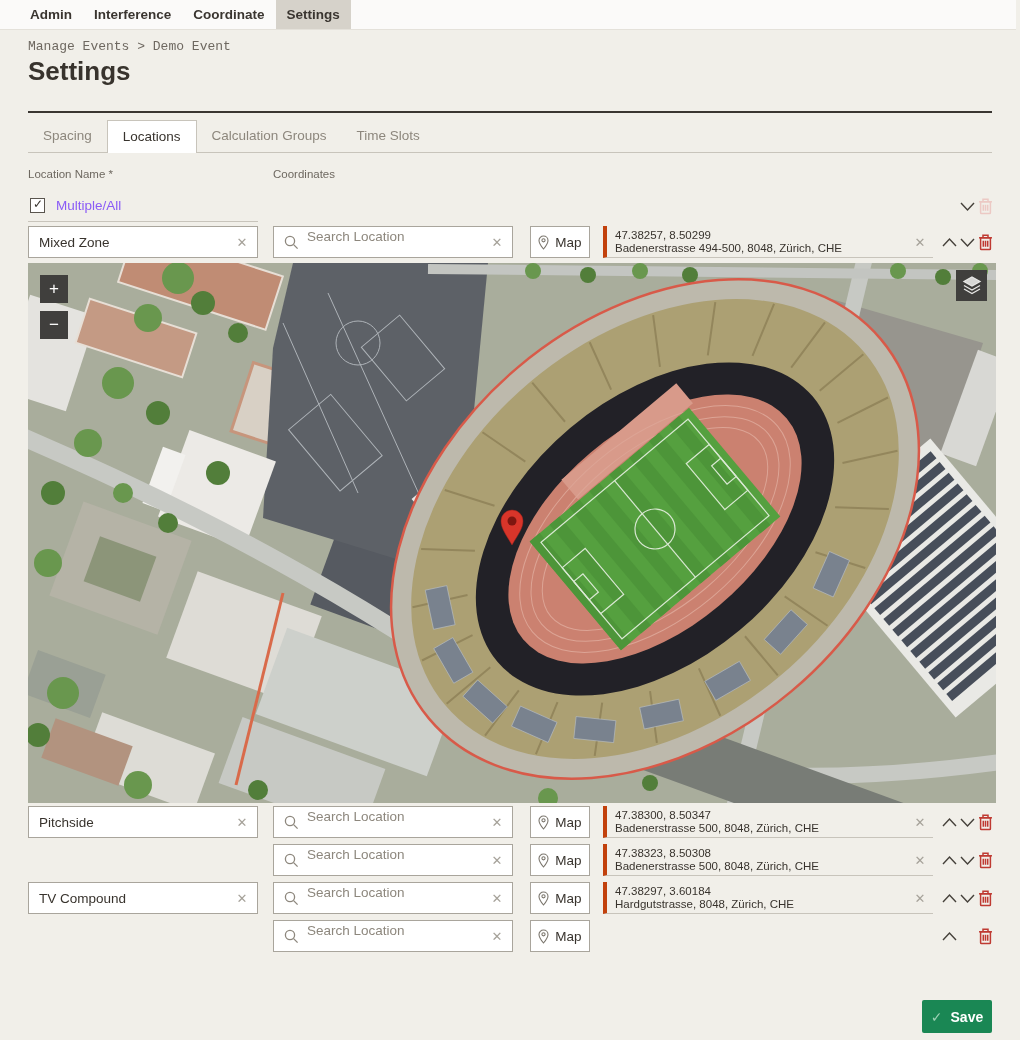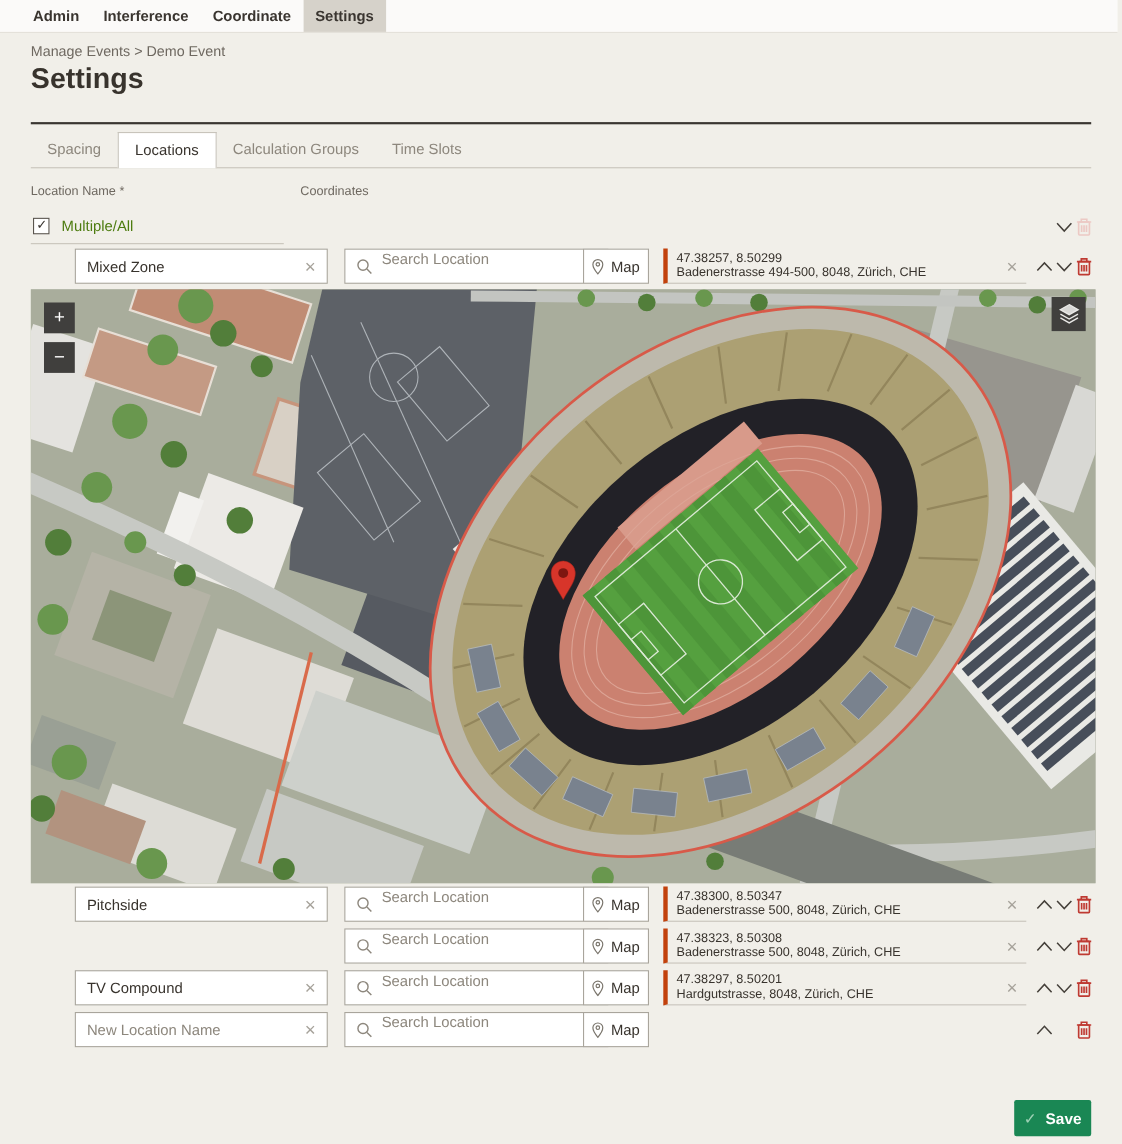--- a/index.html
+++ b/index.html
@@ -6,44 +6,44 @@
   html,body { width:1020px; height:1040px; }
   body { font-family: "Liberation Sans", sans-serif; background:#f1efe9; }
   .app { position:relative; width:1016px; height:1040px; background:#f1efe9; overflow:hidden; }
 
   
   .topbar { position:absolute; left:0; top:0; width:1020px; height:30px; background:#fbfaf9;
             border-bottom:1px solid #e4e1da; display:flex; align-items:stretch; padding-left:19px; }
   .nav-item { padding:0 11px; line-height:30px; font-size:13.5px; font-weight:bold; color:#3a3530; cursor:pointer; }
   .nav-item.active { background:#d6d2ca; }
 
-  .breadcrumb { position:absolute; left:28px; top:39px; font-size:13px; color:#6e6860; cursor:pointer; }
+  .breadcrumb { position:absolute; left:28px; top:39px; font-size:13px; color:#6e6860; cursor:pointer;font-family:Liberation Mono, monospace; }
   .page-title { position:absolute; left:28px; top:56px; font-size:26px; font-weight:bold; color:#38332d; }
 
   .dark-divider { position:absolute; left:28px; top:111px; width:964px; height:2px; background:#3a3631; }
 
   
   .tabs-underline { position:absolute; left:28px; top:152px; width:964px; height:1px; background:#c8c4bb; }
   .tabs { position:absolute; left:28px; top:120px; height:33px; display:flex; z-index:2; }
   .tab { padding:0 15px; line-height:32px; font-size:13.5px; color:#8d877d; cursor:pointer; }
   .tab.active { background:#ffffff; border:1px solid #c8c4bb; border-bottom:none; color:#38332d; height:33px; }
 
   .col-label { position:absolute; top:168px; font-size:11.5px; color:#6e6860; }
   .col-label.l1 { left:28px; }
   .col-label.l2 { left:273px; }
 
   
   .form-row { position:absolute; left:28px; width:966px; height:32px; }
   .multi-box { position:absolute; left:0; top:0; width:230px; height:32px; display:flex; align-items:center;
                gap:11px; padding-left:2px; border-bottom:1px solid #c8c4bb; cursor:pointer; }
   .checkbox { width:15px; height:15px; border:1px solid #5a554e; background:#fff; position:relative; flex:0 0 auto; }
   .checkbox.checked::after { content:"\2713"; position:absolute; left:2px; top:-2px; font-size:12px; color:#3a3530; }
-  .multi-label { font-size:13.5px; color:#4d7c0f; }
-
-  .field { position:absolute; top:0; height:32px; background:#fff; border:1px solid #a9a59c;margin-left:40px; }
+  .multi-label { font-size:13.5px; color:#8b5cf6; }
+
+  .field { position:absolute; top:0; height:32px; background:#fff; border:1px solid #a9a59c; }
   .name-box { left:0; width:230px; }
   .search-box { left:245px; width:240px; }
   .field input { width:100%; height:100%; border:none; outline:none; background:transparent;
                  font-family:"Liberation Sans", sans-serif; font-size:13.5px; color:#38332d; }
   .name-box input { padding:0 28px 0 10px; }
   .search-box input { padding:0 28px 16px 33px; }
   .field input::placeholder { color:#8d877d; opacity:1; }
   .x-btn { position:absolute; right:4px; top:0; width:22px; height:30px; display:flex; align-items:center;
            justify-content:center; color:#a6a29a; font-size:13px; cursor:pointer; }
   .x-btn::before { content:"\2715"; }
@@ -460,21 +460,21 @@
     <button class="map-btn">
       <span class="pin-glyph">
           <svg width="11" height="15" viewBox="0 0 11 15" fill="none" stroke="currentColor" stroke-width="1.1">
             <path d="M5.5 1 C3 1 1 3 1 5.4 C1 8.6 5.5 14 5.5 14 C5.5 14 10 8.6 10 5.4 C10 3 8 1 5.5 1 Z"></path>
             <circle cx="5.5" cy="5.3" r="1.6"></circle>
           </svg>
         </span>
       <span>Map</span>
     </button>
     <div class="coords">
-      <div>47.38297, 8.50201</div>
+      <div>47.38297, 3.60184</div>
       <div>Hardgutstrasse, 8048, Zürich, CHE</div>
       <span class="x-btn"></span>
     </div>
     <span class="slot slot-up">
         <svg width="17" height="11" viewBox="0 0 17 11" fill="none" stroke="currentColor" stroke-width="1.4">
           <path d="M2 9 L8.5 2 L15 9"></path>
         </svg>
       </span>
     <span class="slot slot-down">
         <svg width="17" height="11" viewBox="0 0 17 11" fill="none" stroke="currentColor" stroke-width="1.4">
@@ -485,24 +485,20 @@
         <svg width="15" height="17" viewBox="0 0 15 17" fill="none" stroke="currentColor" stroke-width="1.5">
           <path d="M1 3.8h13"></path>
           <path d="M5 3.8V1.3h5v2.5"></path>
           <rect x="2.6" y="3.8" width="9.8" height="11.8" rx="0.8"></rect>
           <path d="M5.3 6.8v6M7.5 6.8v6M9.7 6.8v6"></path>
         </svg>
       </span>
   </div>
 
   <div class="form-row" style="top:920px">
-    <div class="field name-box">
-      <input placeholder="New Location Name" style="">
-      <span class="x-btn"></span>
-    </div>
     <div class="field search-box">
       <span class="search-glyph"><svg width="15" height="15" viewBox="0 0 15 15" fill="none" stroke="currentColor" stroke-width="1.3">
             <circle cx="6" cy="6" r="4.6"></circle>
             <path d="M9.6 9.6 L13.6 13.6"></path>
           </svg></span>
       <input placeholder="Search Location" style="">
       <span class="x-btn"></span>
     </div>
     <button class="map-btn">
       <span class="pin-glyph">

